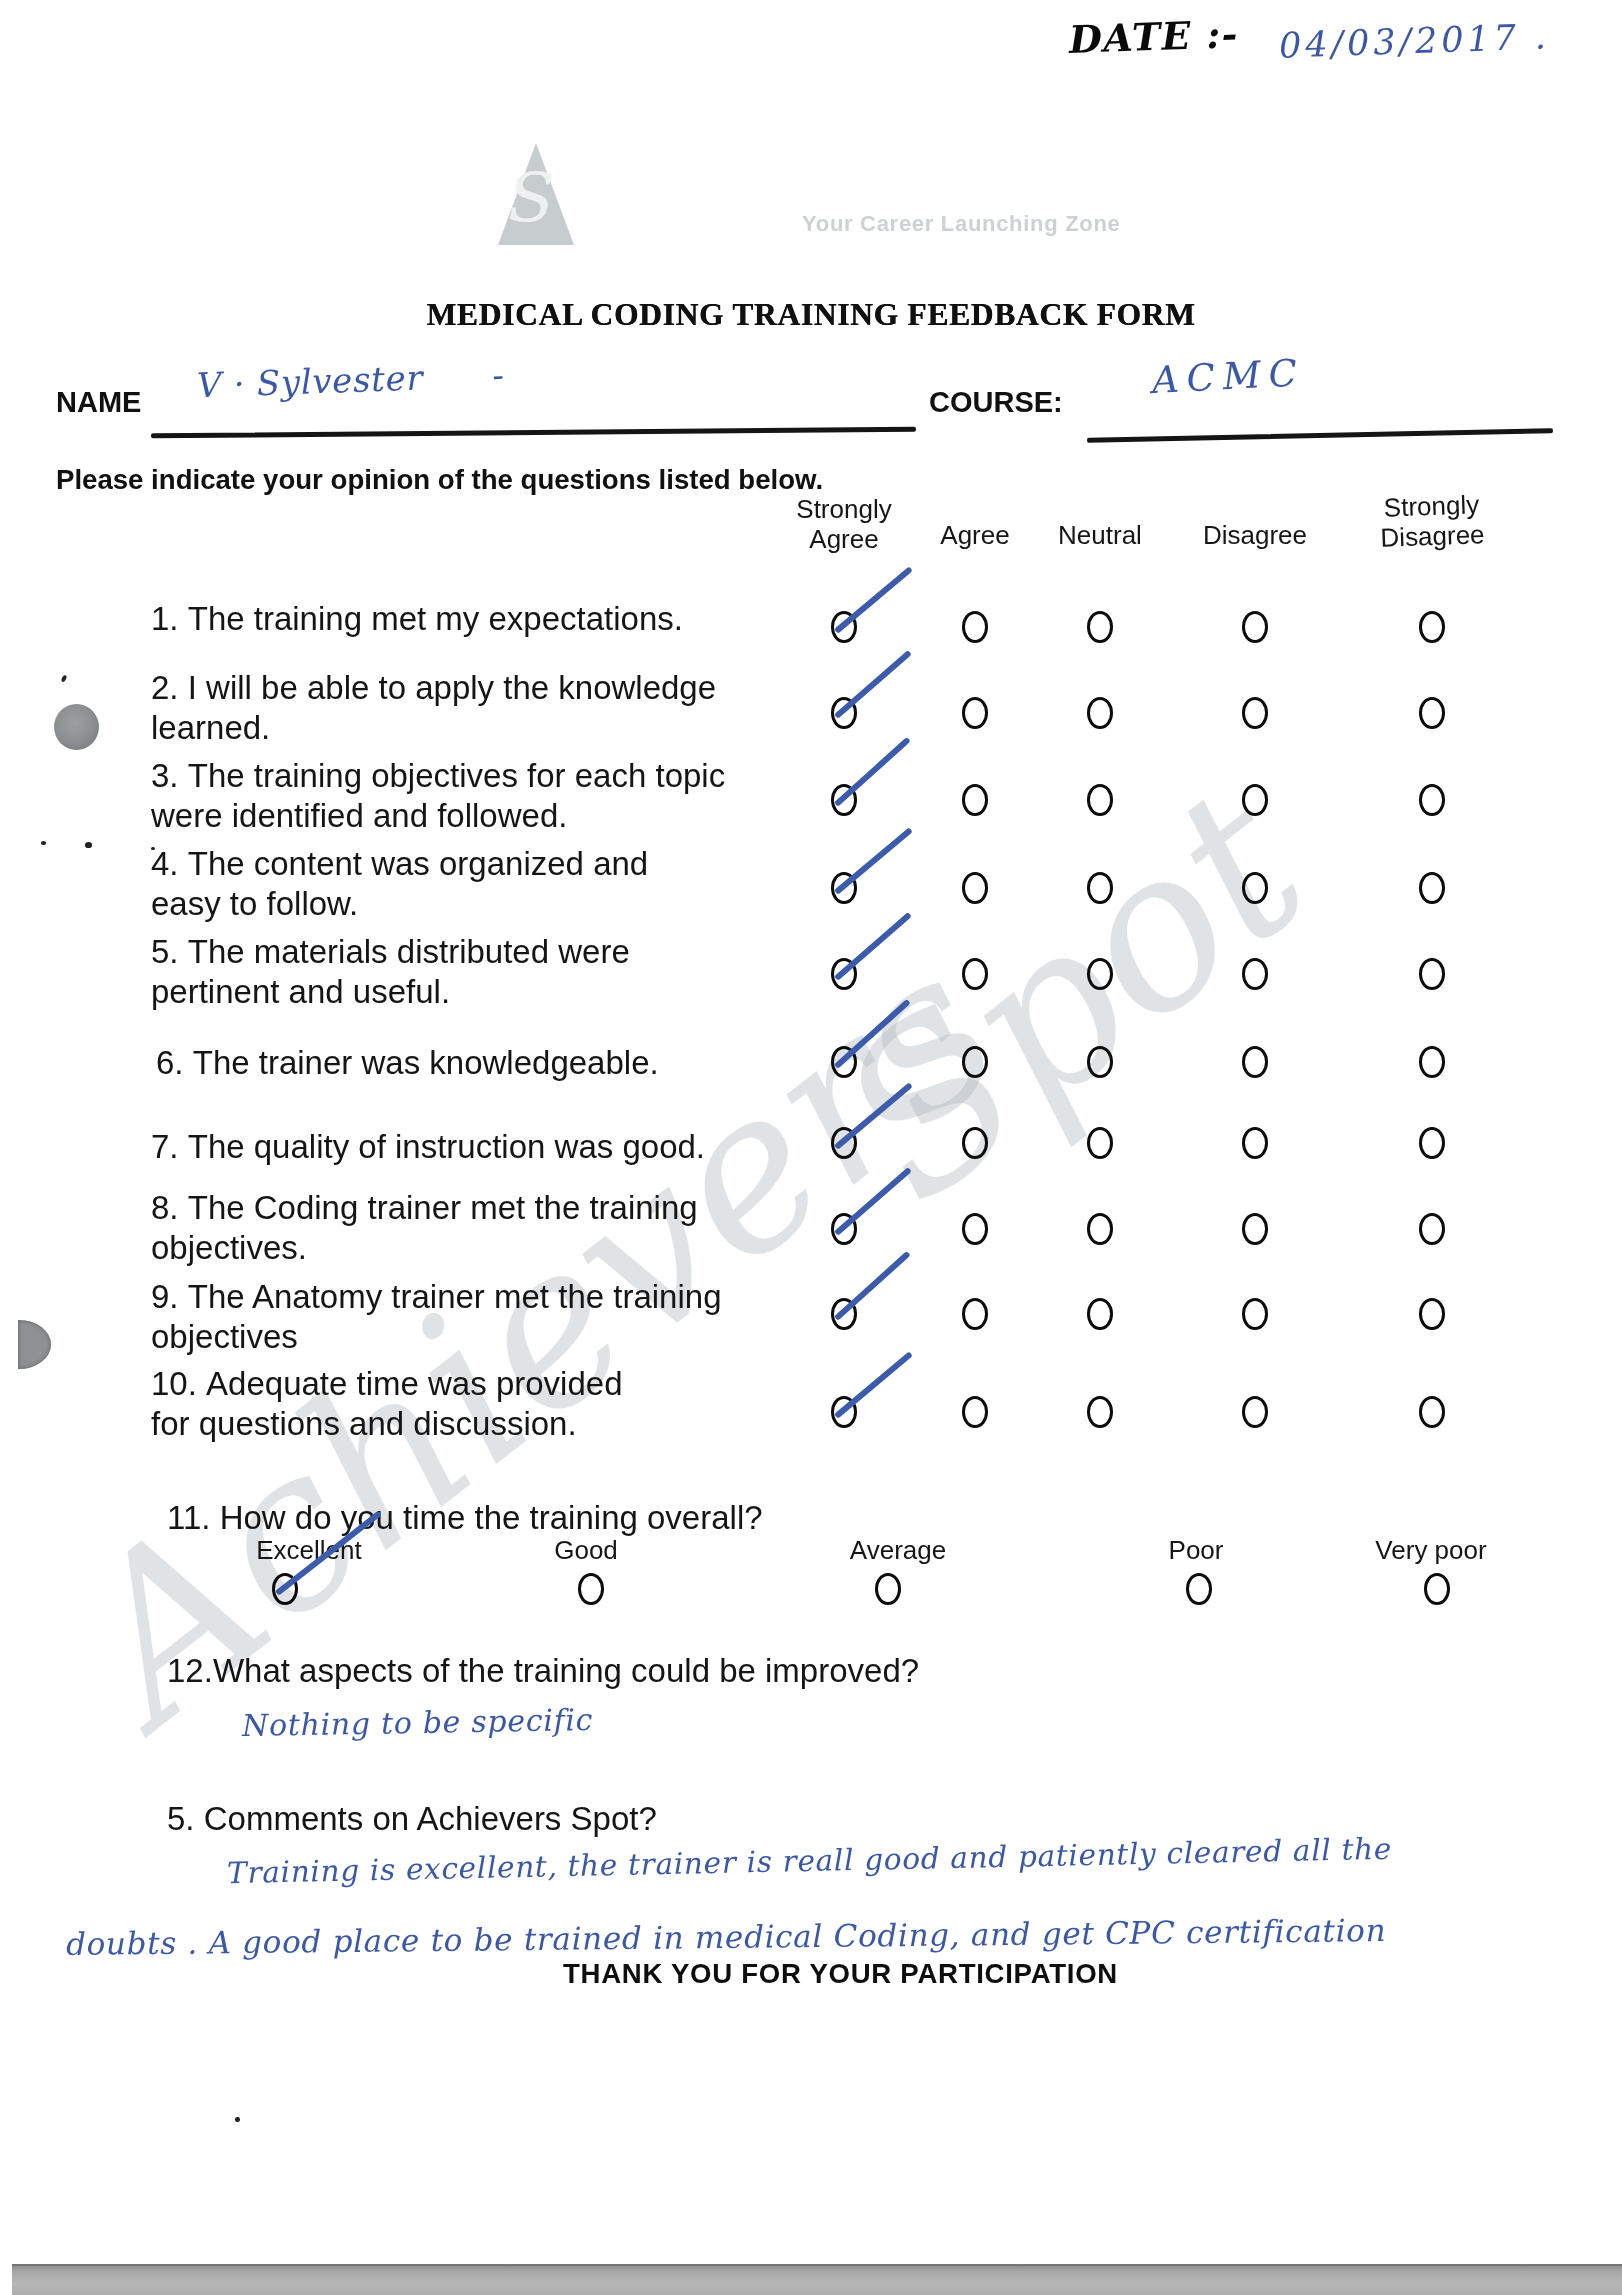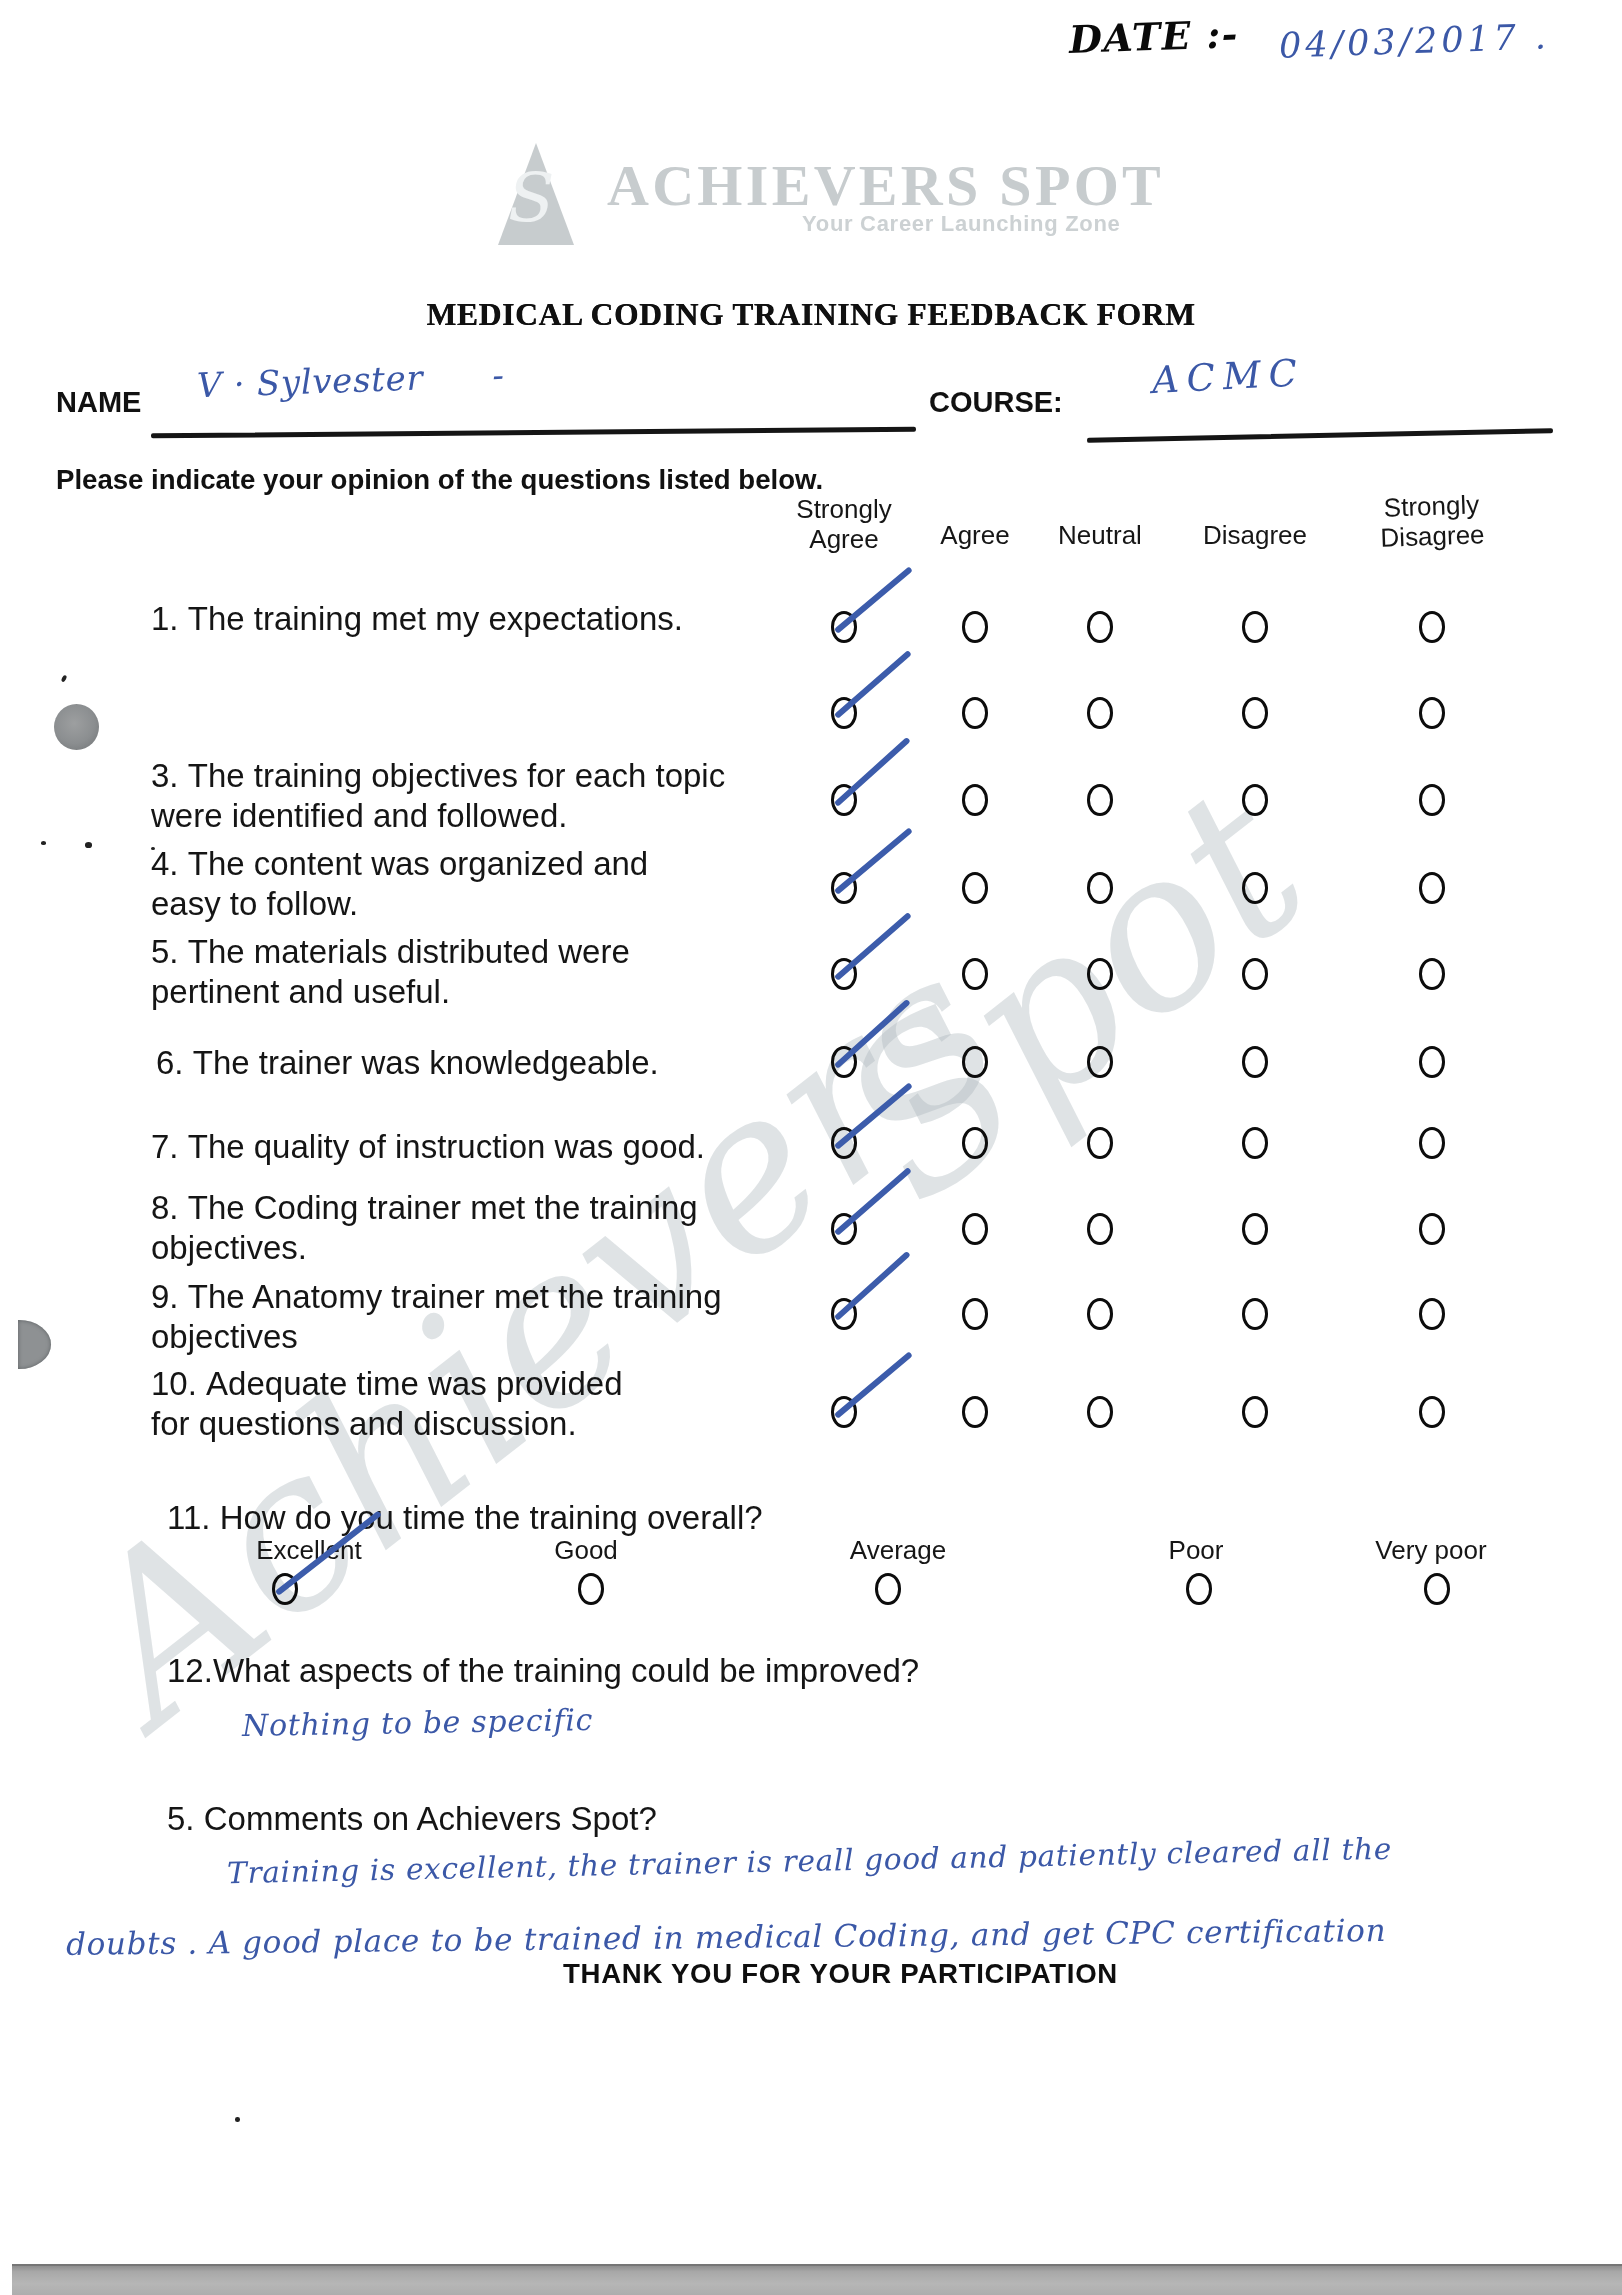--- a/index.html
+++ b/index.html
@@ -53,21 +53,20 @@
   .tick{position:absolute;height:5.9px;border-radius:3.9px;background:#3c5cab;
     transform-origin:2.6px 2.6px;transform:rotate(-40deg);}
 </style>
 </head>
 <body>
 
 <div id="page">
 
   <div class="abs" id="logo-tri"></div>
   <div class="abs" id="logo-mono">S</div>
-  <div class="abs" id="logo-brand">ACHIEVERS SPOT</div>
   <div class="abs" id="logo-tagline">Your Career Launching Zone</div>
 
   <div class="abs bigwm" style="left:112px;top:1543px;transform:rotate(-38deg);">Achievers</div>
   <div class="abs bigwm" style="left:873px;top:1024px;transform:rotate(-38deg);">Spot</div>
 
   <div class="abs" id="date-label">DATE :-</div>
   <div class="abs hand" id="date-value">04/03/2017 .</div>
 
   <div class="abs" id="title">MEDICAL CODING TRAINING FEEDBACK FORM</div>
 
@@ -80,20 +79,21 @@
 
   <div class="abs" id="instruction">Please indicate your opinion of the questions listed below.</div>
 
   <div class="abs scaleHead" style="left:772px;top:494px;">Strongly Agree</div>
   <div class="abs scaleHead" style="left:903px;top:520px;">Agree</div>
   <div class="abs scaleHead" style="left:1028px;top:520px;">Neutral</div>
   <div class="abs scaleHead" style="left:1183px;top:520px;">Disagree</div>
   <div class="abs scaleHead" style="left:1360px;top:491px;transform:rotate(-2deg);">Strongly Disagree</div>
 
   <div class="abs q" style="left:151px;top:599px;width:657px;"><span class="qnum">1.</span><span>The training met my expectations.</span></div>
+  <div class="abs q" style="left:151px;top:668px;width:591px;"><span class="qnum">2.</span><span>I will be able to apply the knowledge learned.</span></div>
   <div class="abs q" style="left:151px;top:756px;width:617px;"><span class="qnum">3.</span><span>The training objectives for each topic were identified and followed.</span></div>
   <div class="abs q" style="left:151px;top:844px;width:538px;"><span class="qnum">4.</span><span>The content was organized and easy to follow.</span></div>
   <div class="abs q" style="left:151px;top:932px;width:499px;"><span class="qnum">5.</span><span>The materials distributed were pertinent and useful.</span></div>
   <div class="abs q" style="left:156px;top:1043px;width:624px;"><span class="qnum">6.</span><span>The trainer was knowledgeable.</span></div>
   <div class="abs q" style="left:151px;top:1127px;width:643px;"><span class="qnum">7.</span><span>The quality of instruction was good.</span></div>
   <div class="abs q" style="left:151px;top:1188px;width:565px;"><span class="qnum">8.</span><span>The Coding trainer met the training objectives.</span></div>
   <div class="abs q" style="left:151px;top:1277px;width:578px;"><span class="qnum">9.</span><span>The Anatomy trainer met the training objectives</span></div>
   <div class="abs q" style="left:151px;top:1364px;width:519px;"><span class="qnum">10.</span><span>Adequate time was provided for questions and discussion.</span></div>
 
   <div class="abs q" style="left:167px;top:1498px;width:788px;"><span class="qnum">11.</span><span>How do you time the training overall?</span></div>

